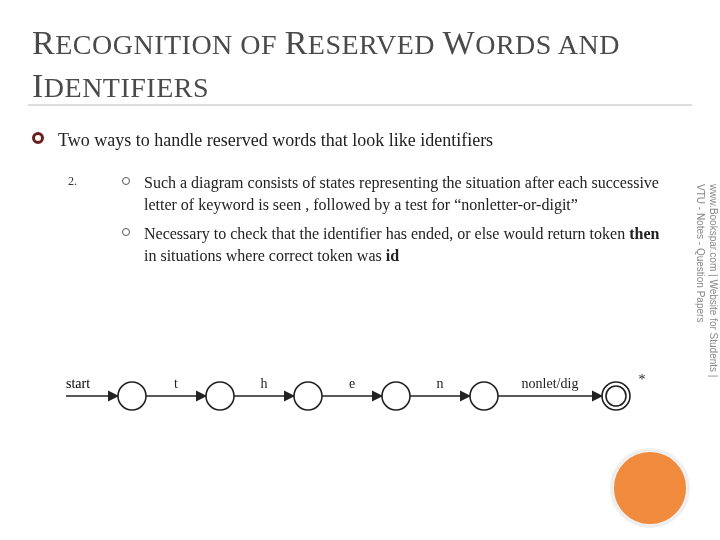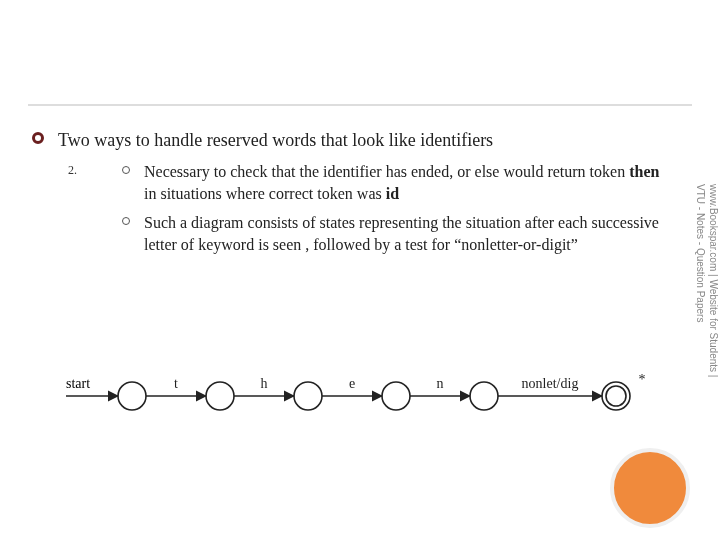--- a/index.html
+++ b/index.html
@@ -46,21 +46,21 @@
     left: 32px;
     top: 128px;
     width: 636px;
     font-size: 18px;
     line-height: 1.35;
     color: #222;
   }
   .lvl1 {
     position: relative;
     padding-left: 26px;
-    margin-bottom: 9px;
+    margin-bottom: 20px;
   }
   .lvl1 .donut {
     position: absolute;
     left: 0;
     top: 4px;
     width: 12px;
     height: 12px;
     border: 3px solid #6a1f1f;
     border-radius: 50%;
     box-sizing: border-box;
@@ -141,40 +141,41 @@
     top: 362px;
     width: 610px;
     height: 60px;
   }
 </style>
 </head>
 <body>
 
 <div class="slide">
 
+  <div class="title"><span class="big">R</span>ECOGNITION OF <span class="big">R</span>ESERVED <span class="big">W</span>ORDS AND <span class="big">I</span>DENTIFIERS</div>
 
   <div class="rule"></div>
 
   <div class="body">
     <div class="lvl1">
       <span class="donut"></span>
       <span>Two ways to handle reserved words that look like identifiers</span>
     </div>
     <div class="lvl2">
       <span class="num">2.</span>
+    </div>
+    <div class="lvl3">
+      <span class="ring"></span>
+      <span>Such a diagram consists of states representing the situation after each successive letter of keyword is seen , followed by a test for “nonletter-or-digit”</span>
     </div>
     <div class="lvl3">
       <span class="ring"></span>
       <span>
         <span>Necessary to check that the identifier has ended, or else would return token </span><span class="bold">then</span><span> in situations where correct token was </span><span class="bold">id</span>
       </span>
-    </div>
-    <div class="lvl3">
-      <span class="ring"></span>
-      <span>Such a diagram consists of states representing the situation after each successive letter of keyword is seen , followed by a test for “nonletter-or-digit”</span>
     </div>
   </div>
 
   <svg class="diagram" viewBox="0 0 610 60">
     <defs>
       <marker id="arr" viewBox="0 0 10 10" refX="9" refY="5" markerWidth="7" markerHeight="7" orient="auto">
         <path d="M0,0 L10,5 L0,10 z" fill="#222"></path>
       </marker>
     </defs>
 

